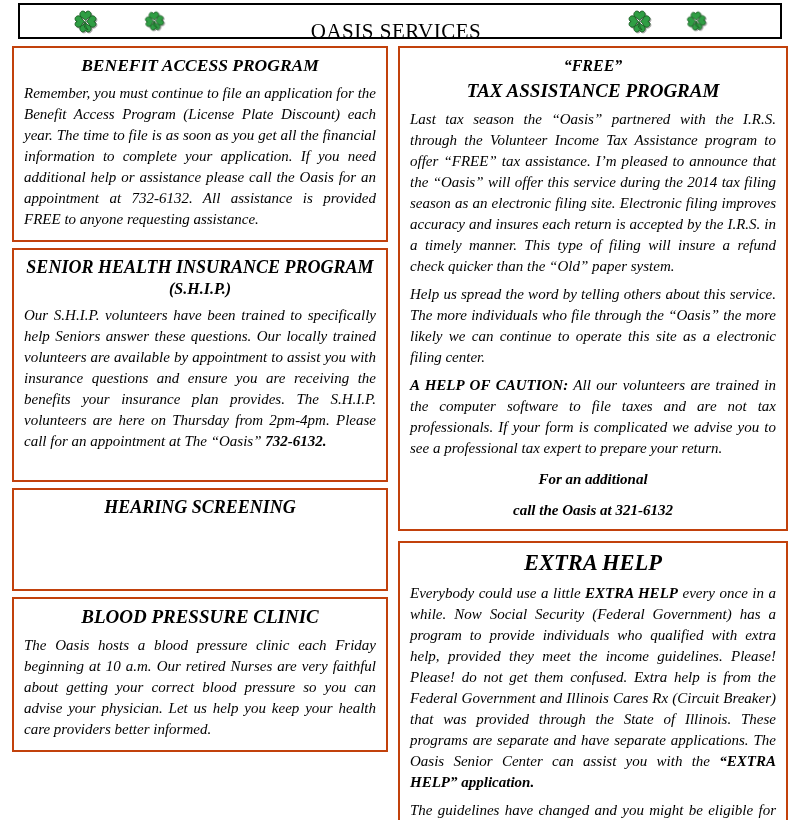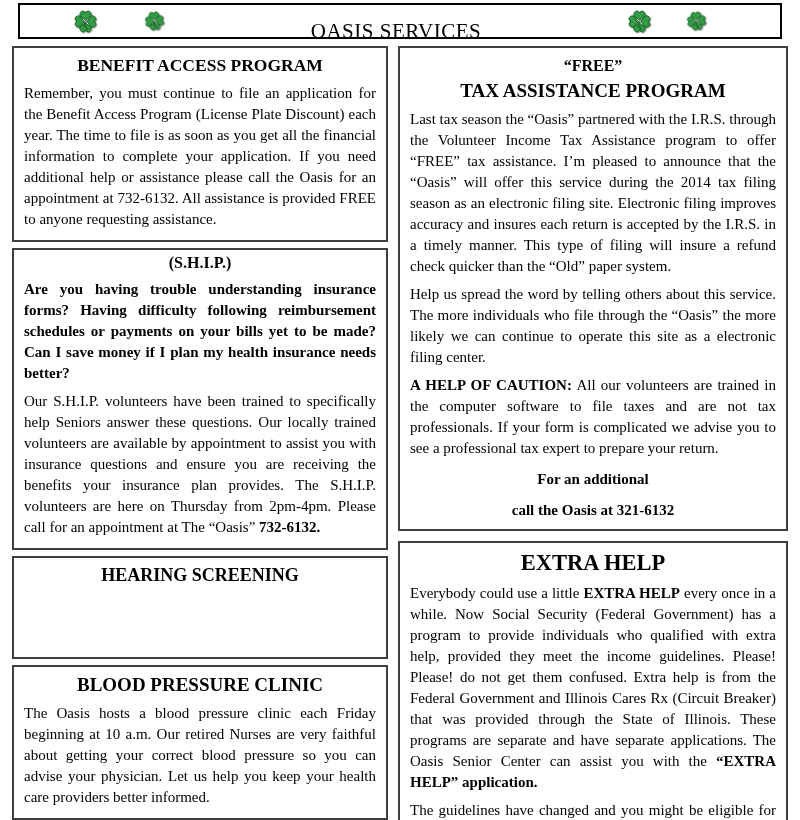--- a/index.html
+++ b/index.html
@@ -19,22 +19,22 @@
   .header-title {
     flex: 1; text-align: center; font-size: 21px; letter-spacing: 0.5px;
     font-family: "Liberation Serif", serif;
     margin-top: 20px;
   }
   
   .columns { display: flex; gap: 10px; }
   .col-left  { width: 376px; }
   .col-right { width: 390px; }
   .box {
-    border: 2px solid #404040; box-sizing: border-box;
-    padding: 2px 10px 6px 10px; background: #fff;
+    border: 2px solid #c2410c; box-sizing: border-box;
+    padding: 2px 10px 6px 10px; background: #fff; font-style: italic;
   }
   .col-left  .box { margin-bottom: 6px; }
   .col-right .box { margin-bottom: 10px; }
   .box h2 { text-align: center; margin: 5px 0 2px 0; font-weight: bold; }
   .h-17 { font-size: 17.5px; }
   .h-18 { font-size: 18px; }
   .h-19 { font-size: 19px; }
   .h-16 { font-size: 16px; margin-bottom: 0 !important; }
   .h-22 { font-size: 22.5px; }
   .box p {
@@ -98,22 +98,22 @@
   <div class="columns">
 
     <div class="col-left">
 
       <div class="box mh-benefit">
         <h2 class="h-17">BENEFIT ACCESS PROGRAM</h2>
         <p>Remember, you must continue to file an application for the Benefit Access Program (License Plate Discount) each year. The time to file is as soon as you get all the financial information to complete your application. If you need additional help or assistance please call the Oasis for an appointment at 732-6132. All assistance is provided FREE to anyone requesting assistance.</p>
       </div>
 
       <div class="box mh-ship">
+        <h2 class="h-18" style="margin-bottom:0;">SENIOR HEALTH INSURANCE PROGRAM</h2>
         <h2 class="h-16" style="margin-top:2px;">(S.H.I.P.)</h2>
-        <p><b>Are you having trouble understanding insurance forms? Having difficulty following reimbursement schedules or payments on your bills yet to be made?  Can I save money if I plan my health insurance needs better?</b></p>
         <p><span>Our S.H.I.P. volunteers have been trained to specifically help Seniors answer these questions.  Our locally trained volunteers are available by appointment to assist you with insurance questions and ensure you are receiving the benefits your insurance plan provides. The S.H.I.P. volunteers are here on Thursday from 2pm-4pm. Please call for an appointment at The “Oasis” </span><b>732-6132.</b></p>
       </div>
 
       <div class="box mh-hearing">
         <h2 class="h-18">HEARING SCREENING</h2>
       </div>
 
       <div class="box mh-blood">
         <h2 class="h-19">BLOOD PRESSURE CLINIC</h2>
         <p>The Oasis hosts a blood pressure clinic each Friday beginning at 10 a.m. Our retired Nurses are very faithful about getting your correct blood pressure so you can advise your physician. Let us help you keep your health care providers better informed.</p>

